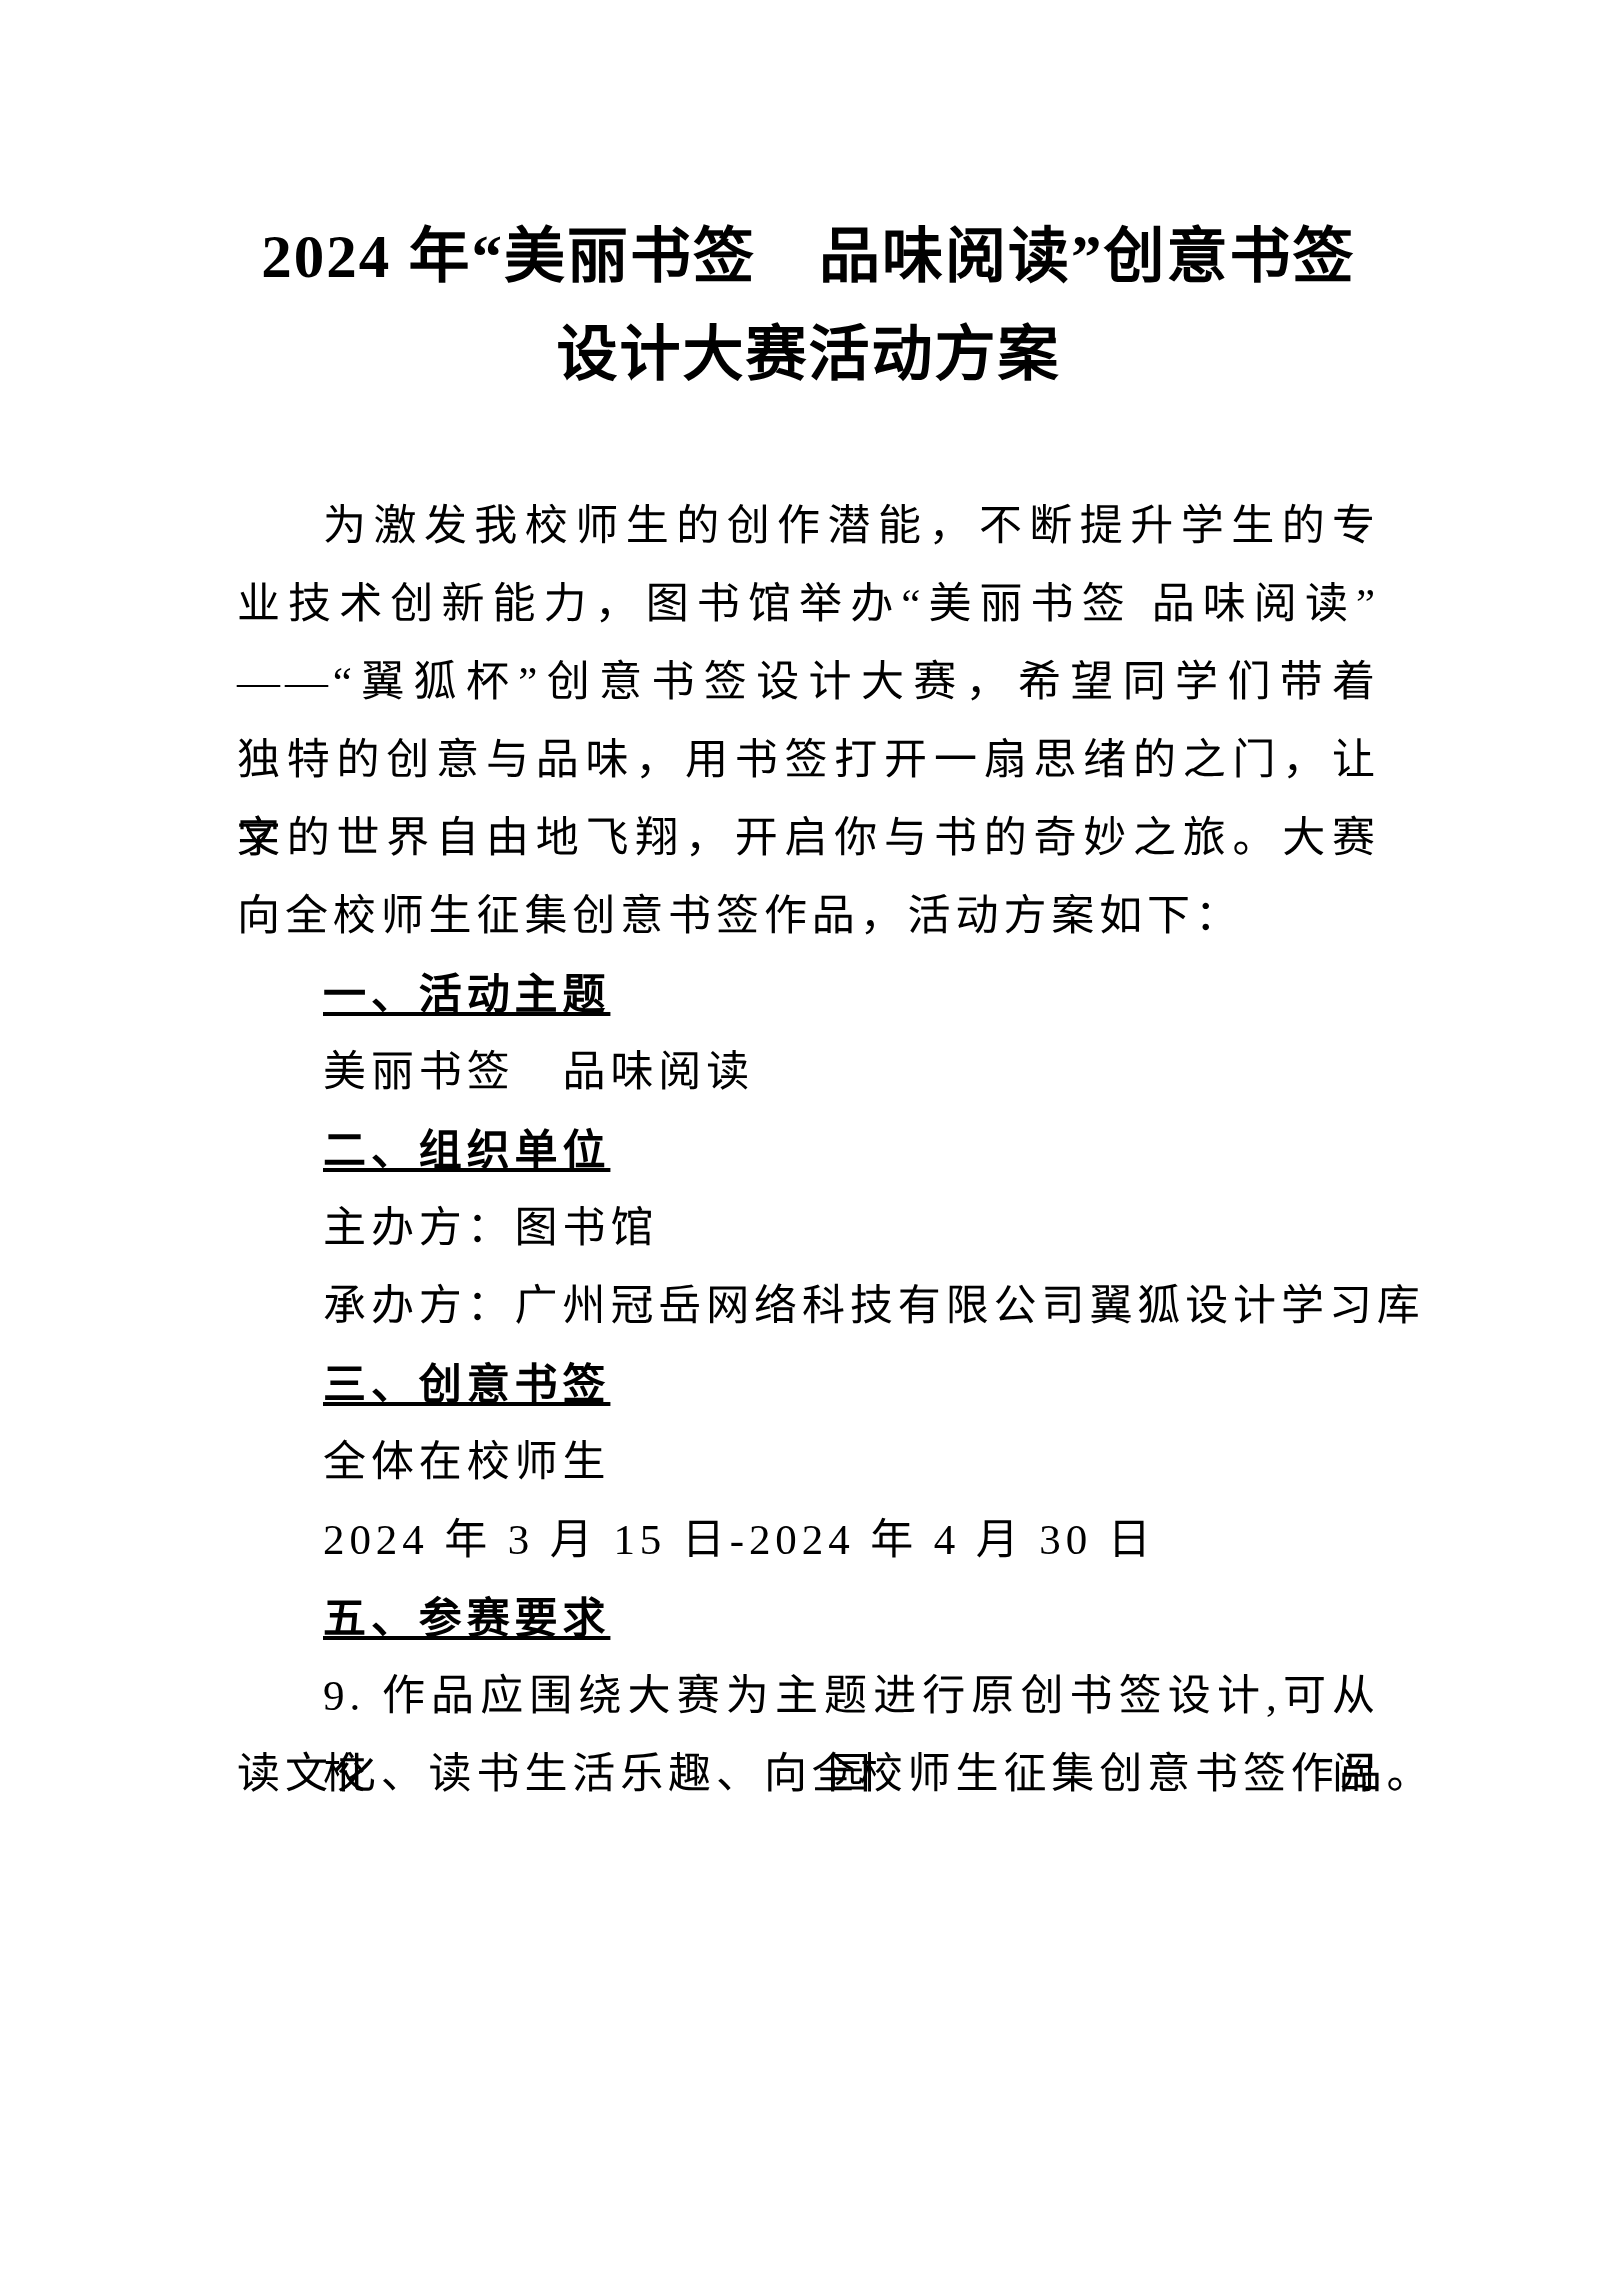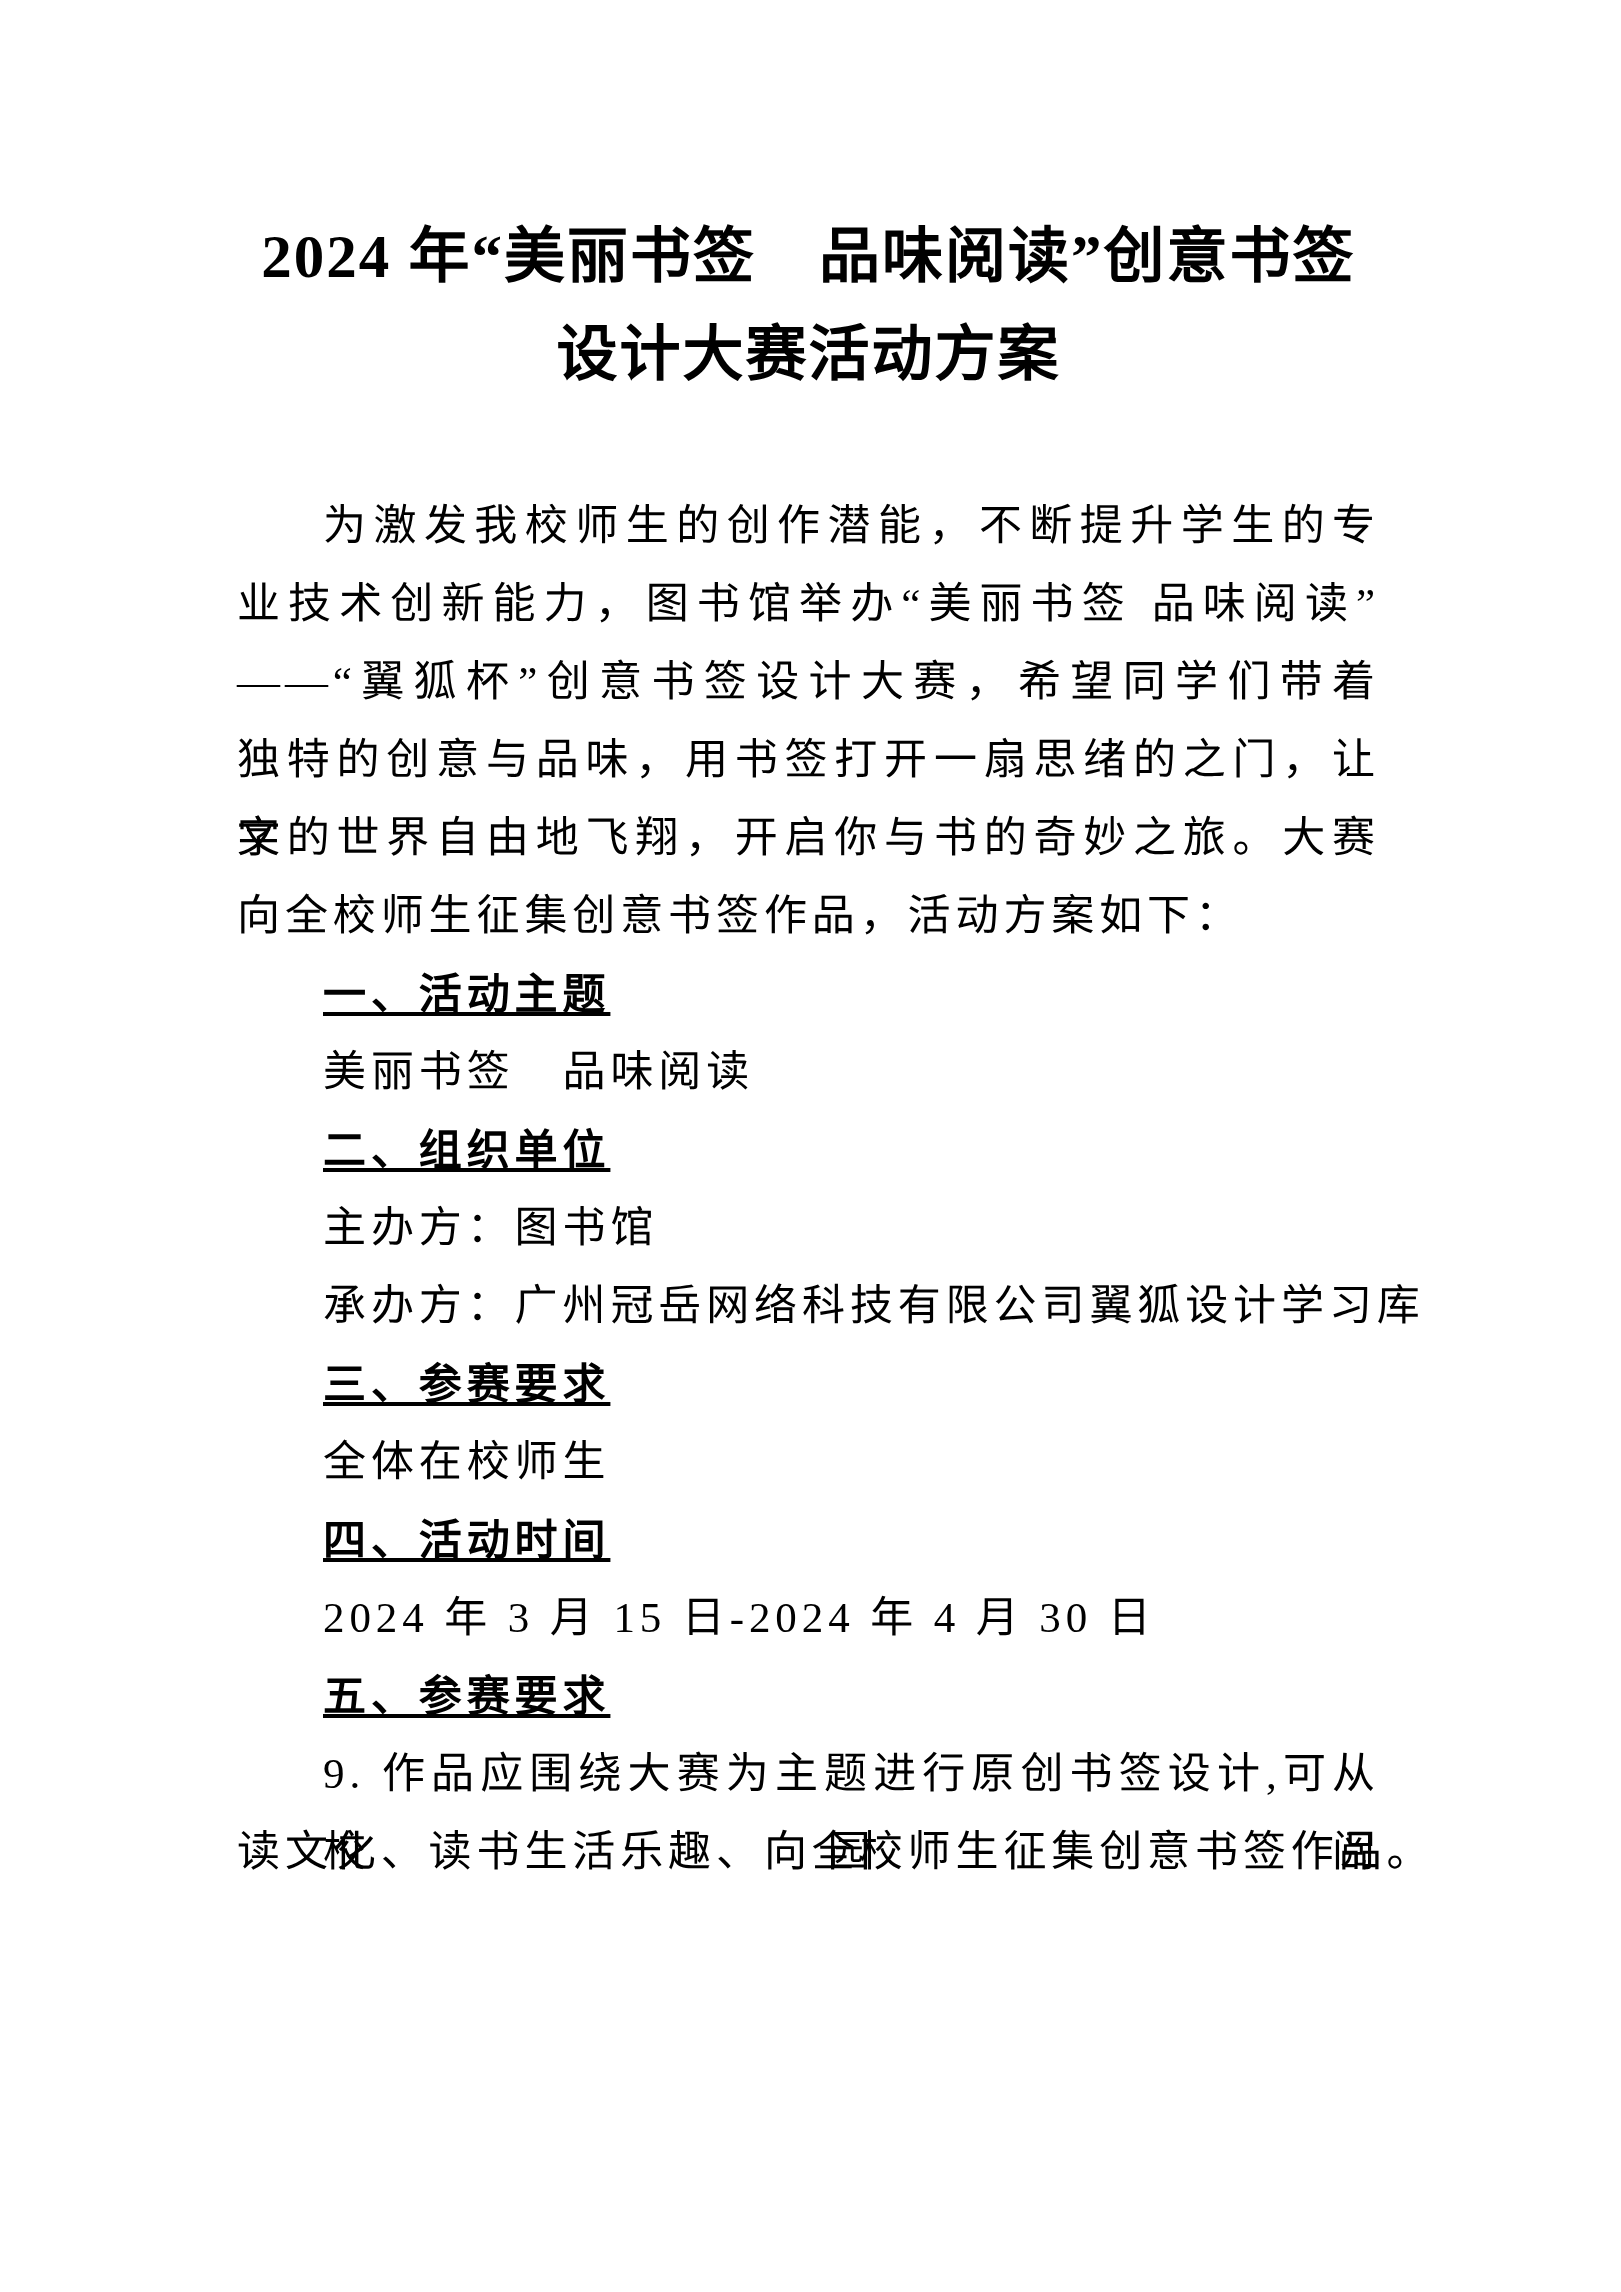--- a/index.html
+++ b/index.html
@@ -78,24 +78,23 @@
     <div class="line just">字的世界自由地飞翔，开启你与书的奇妙之旅。大赛</div>
     <div class="line">向全校师生征集创意书签作品，活动方案如下：</div>
 
     <div class="line hd ind">一、活动主题</div>
     <div class="line ind">美丽书签　品味阅读</div>
 
     <div class="line hd ind">二、组织单位</div>
     <div class="line ind">主办方：图书馆</div>
     <div class="line ind">承办方：广州冠岳网络科技有限公司翼狐设计学习库</div>
 
-    <div class="line hd ind">三、参赛要求</div>
+    <div class="line hd ind">三、创意书签</div>
     <div class="line ind">全体在校师生</div>
 
-    <div class="line hd ind">四、活动时间</div>
     <div class="line ind">2024 年 3 月 15 日-2024 年 4 月 30 日</div>
 
     <div class="line hd ind">五、参赛要求</div>
     <div class="line just ind">9. 作品应围绕大赛为主题进行原创书签设计,可从校园阅</div>
     <div class="line">读文化、读书生活乐趣、向全校师生征集创意书签作品。</div>
 
   </div>
 </div>
 
 

